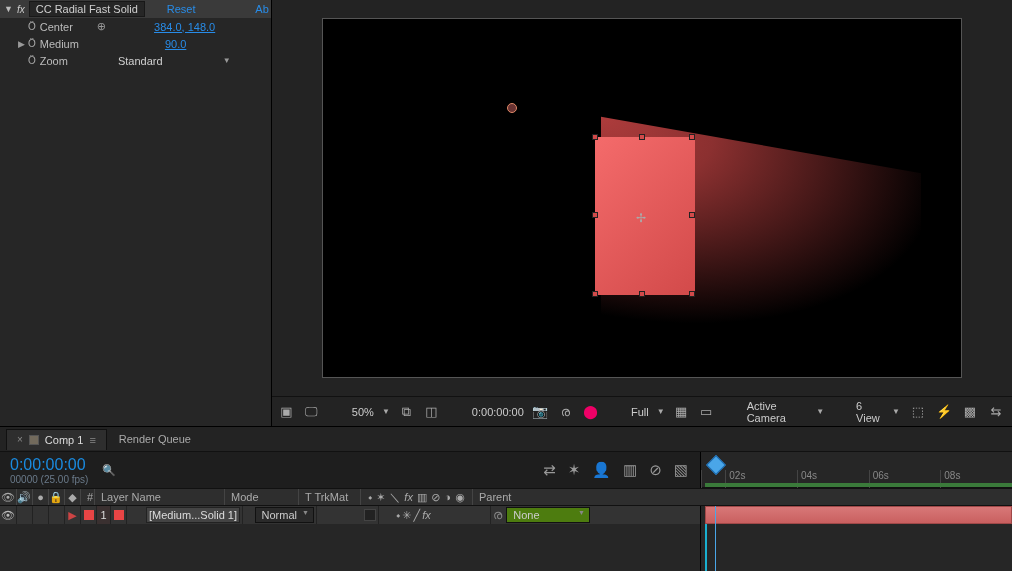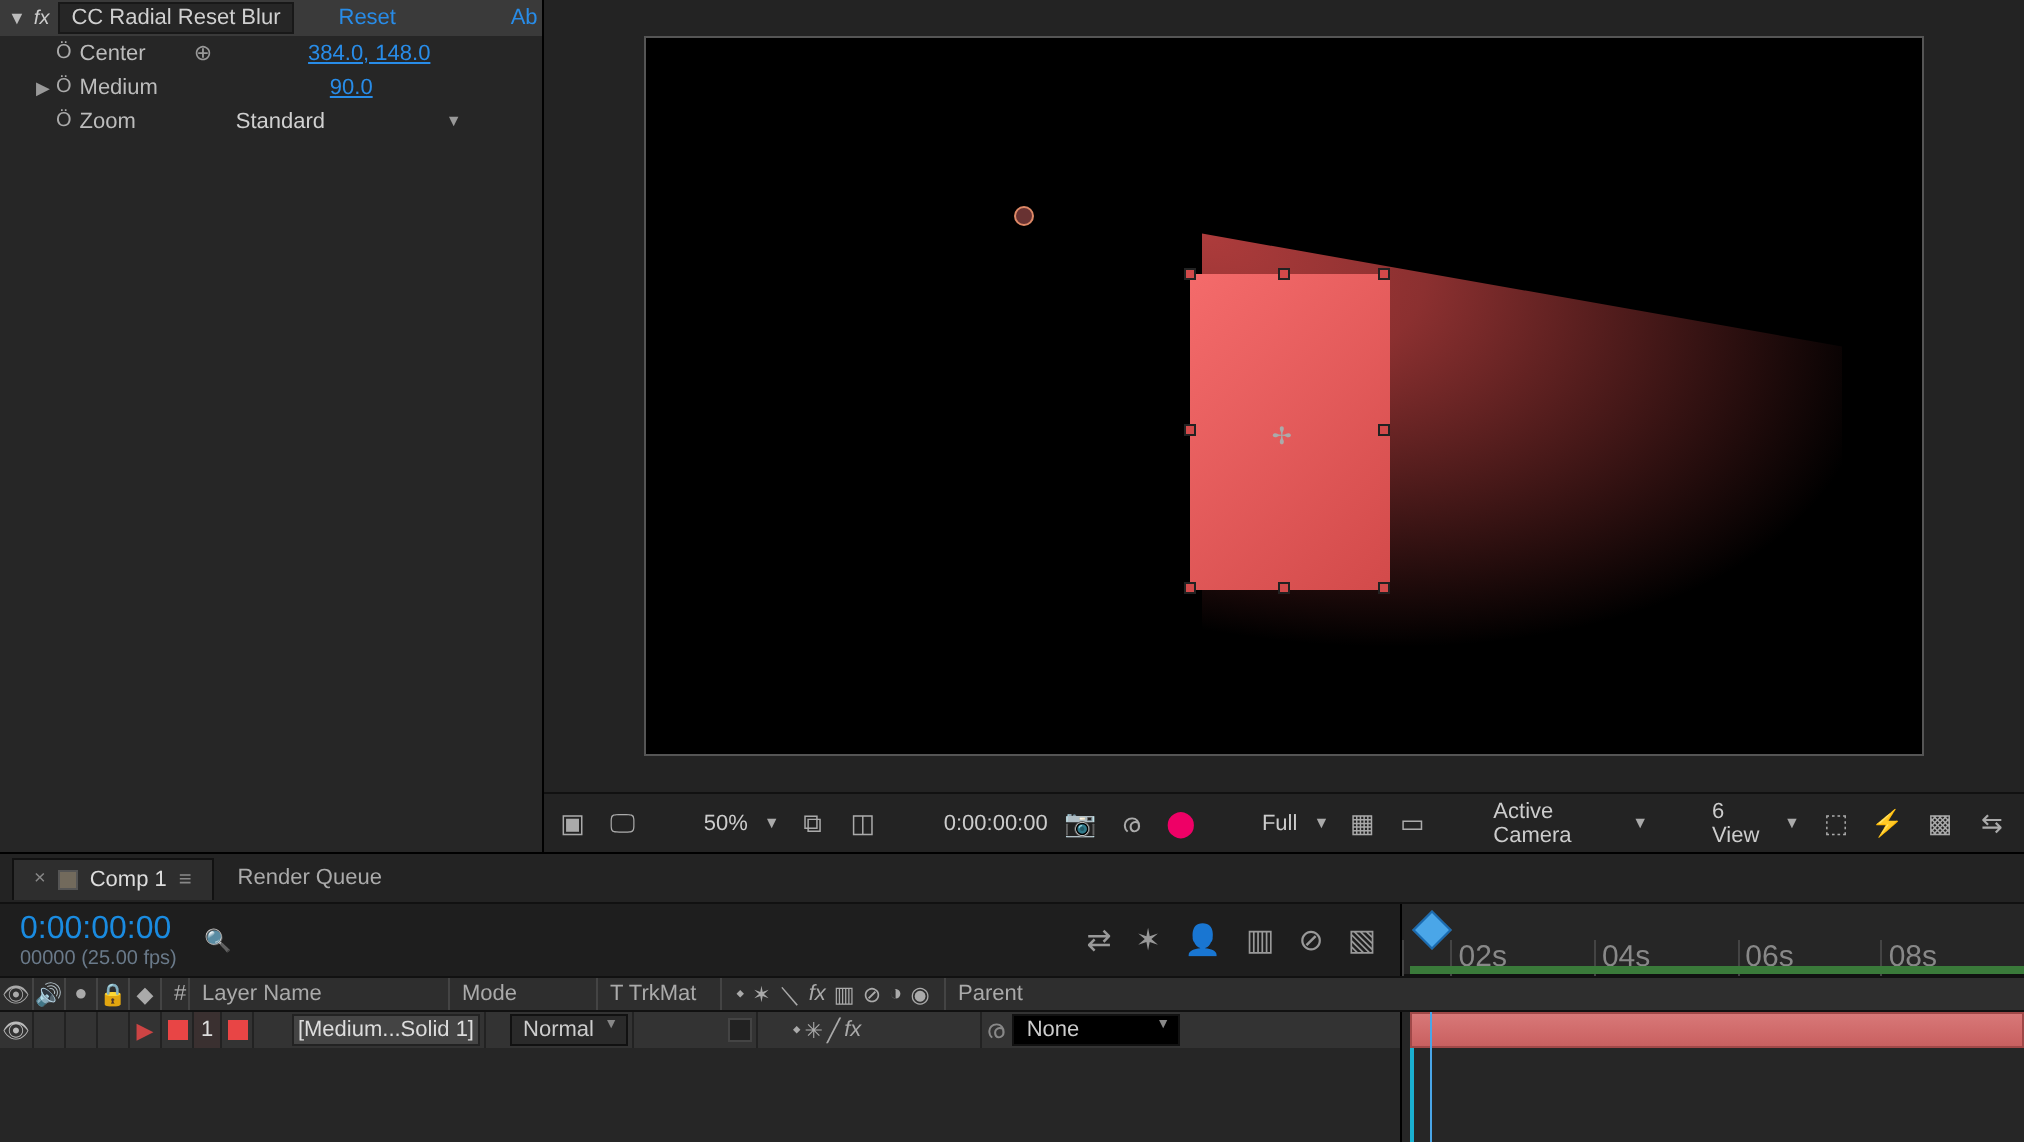--- a/index.html
+++ b/index.html
@@ -74,46 +74,46 @@
 .layer-row .sw { width: 10px; height: 10px; background: #e84545; }
 .layer-row .name { width: 116px; }
 .layer-row .name span { background: #444; padding: 1px 2px; color: #ddd; border: 1px solid #222; }
 .layer-row .mode { width: 74px; }
 .layer-row .modeval { background: #2a2a2a; padding: 1px 16px 1px 6px; color: #ccc; border: 1px solid #111; position: relative; }
 .layer-row .modeval:after { content: "▼"; font-size: 7px; position: absolute; right: 4px; color: #888; }
 .layer-row .trkmat { width: 62px; }
 .layer-row .switches { width: 112px; display: flex; justify-content: center; gap: 2px; color: #aaa; font-size: 11px; }
 .layer-row .parent { width: 102px; display: flex; align-items: center; gap: 4px; }
 .layer-row .parent .pickwhip { color: #888; font-size: 13px; }
-.layer-row .parent .noneval { background: #000000; padding: 1px 27px 1px 6px; color: #ccc; border: 1px solid #111; position: relative; flex: 1; }
+.layer-row .parent .noneval { background: #4d7c0f; padding: 1px 27px 1px 6px; color: #ccc; border: 1px solid #111; position: relative; flex: 1; }
 .layer-row .parent .noneval:after { content: "▼"; font-size: 7px; position: absolute; right: 4px; color: #888; }
 
 .tl-right { flex: 1; background: #262626; display: flex; flex-direction: column; border-left: 1px solid #000; }
 .tl-ruler { height: 54px; position: relative; background: #262626; border-bottom: 1px solid #111; }
 .ruler-marks { position: absolute; top: 18px; left: 0; right: 0; height: 18px; display: flex; }
-.rmark { flex: 1; border-left: 1px solid #444; padding-left: 3px; color: #888; font-size: 15px; }
+.rmark { flex: 1; border-left: 1px solid #444; padding-left: 3px; color: #888; font-size: 10px; }
 .cti { position: absolute; left: 8px; top: 6px; width: 14px; height: 14px; background: #4aa6e8; border: 1px solid #1a6ab0; transform: rotate(45deg); }
 .workarea { position: absolute; bottom: 0; left: 4px; right: 0; height: 4px; background: #3a7a3a; }
 .tl-tracks { flex: 1; position: relative; }
 .track-bar { position: absolute; left: 4px; right: 0; top: 0; height: 18px; background: linear-gradient(#d87878, #c96060); border: 1px solid #a04848; }
 .cti-line { position: absolute; left: 14px; top: 0; bottom: 0; width: 1px; background: #4aa6e8; }
 .cti-line2 { position: absolute; left: 4px; top: 0; bottom: 0; width: 2px; background: #1ab0d0; }
 </style>
 </head>
 <body>
 
 <div class="app">
 
   <div class="top">
 
     <div class="fx-panel">
       <div class="fx-header">
         <span class="twirl">▼</span>
         <span class="fxicon">fx</span>
-        <span class="fxname">CC Radial Reset Blur</span>
+        <span class="fxname">CC Radial Fast Solid</span>
         <span class="reset">Reset</span>
         <span class="about">Ab</span>
       </div>
       <div class="fx-row">
         <span class="indent"></span>
         <span class="stopwatch">Ö</span>
         <span class="plabel">Center</span>
         <span class="crosshair">⊕</span>
         <span class="pval">384.0, 148.0</span>
       </div>

